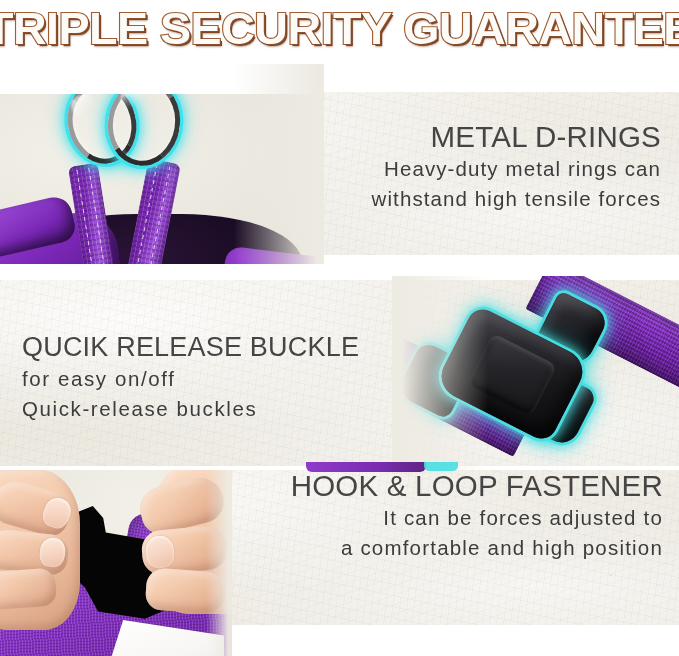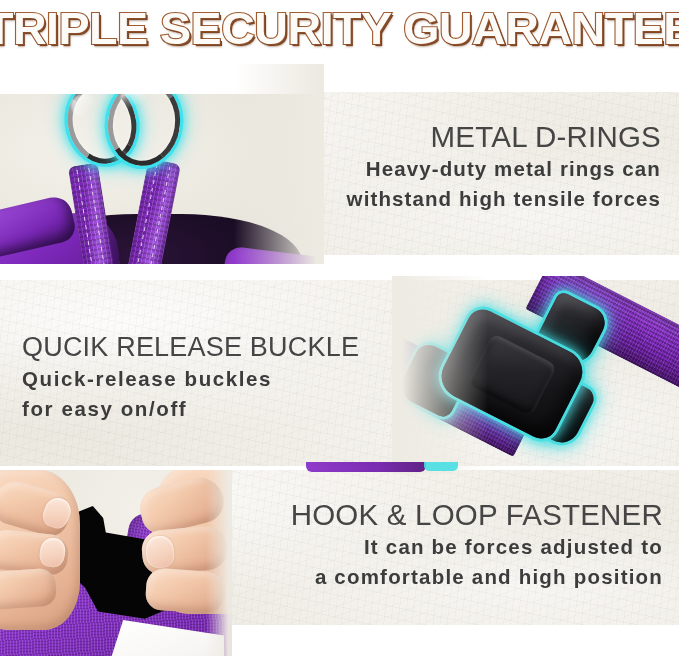--- a/index.html
+++ b/index.html
@@ -68,32 +68,32 @@
   
   .txt{position:absolute;z-index:25;}
   .head{
     font-family:"Liberation Sans Narrow","Liberation Sans",sans-serif;
     font-weight:normal;color:#454545;
     font-size:29px;line-height:34px;white-space:nowrap;
     letter-spacing:.2px;
   }
   .body-line{
     font-family:"Liberation Sans Narrow","Liberation Sans",sans-serif;
-    font-weight:700;color:#3c3c3c;
+    font-weight:400;color:#3c3c3c;
     font-size:20.5px;line-height:30px;white-space:nowrap;
     letter-spacing:1.1px;
   }
   .ta-right{text-align:right;}
   .ta-left{text-align:left;}
 
   #t1{right:18px;top:120px;width:520px;}
   #t1 .head{font-size:29.5px;}
   #t2{left:22px;top:330px;width:520px;}
   #t2 .head{font-size:27px;}
-  #t3{right:16px;top:498px;width:540px;}
+  #t3{right:16px;top:469px;width:540px;}
   #t3 .head{font-size:29.5px;}
   #t2 .body-line{letter-spacing:1.6px;}
   #t3 .body-line{letter-spacing:1.2px;}
 
   
   #photo1{
     position:absolute;left:-6px;top:64px;width:330px;height:200px;
     z-index:20;overflow:hidden;
   }
   #photo1 .p1bg{
@@ -359,22 +359,22 @@
     <div class="buckle-body" id="buck-wingL"></div>
     <div class="buckle-body" id="buck-wingR"></div>
     <div class="buckle-body" id="buck-tail"></div>
     <div class="buckle-body" id="buck-main"></div>
     <div id="buck-face"></div>
     <div class="fadeL"></div>
   </div>
 
   <div class="txt ta-left" id="t2">
     <div class="head">QUCIK RELEASE BUCKLE</div>
+    <div class="body-line">for easy on/off</div>
     <div class="body-line">Quick-release buckles</div>
-    <div class="body-line">for easy on/off</div>
   </div>
 
   <div id="sliver"></div>
   <div id="sliver2"></div>
 
   <div class="panel" id="panel3"></div>
 
   <div id="photo3">
     <div class="bgpaper"></div>
     <div class="mesh" id="mesh-right"></div>

